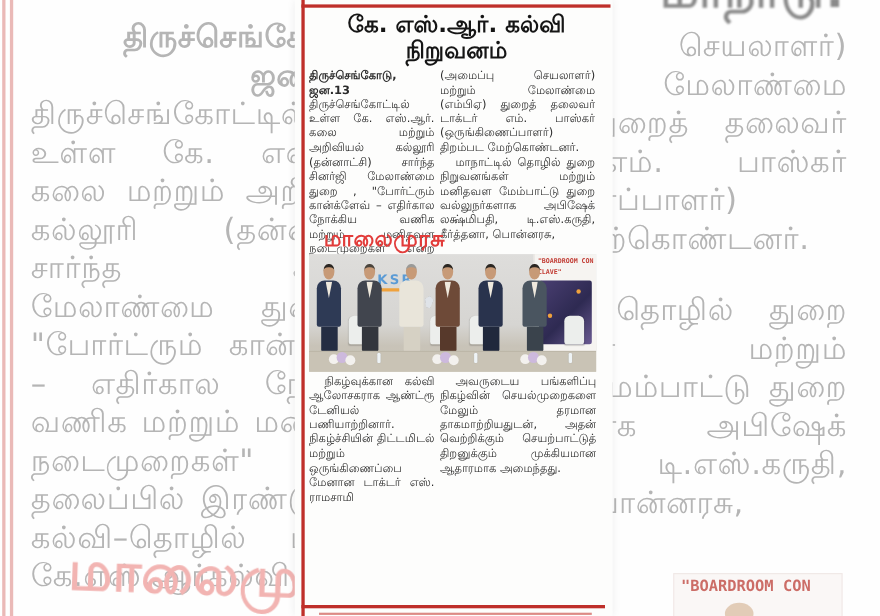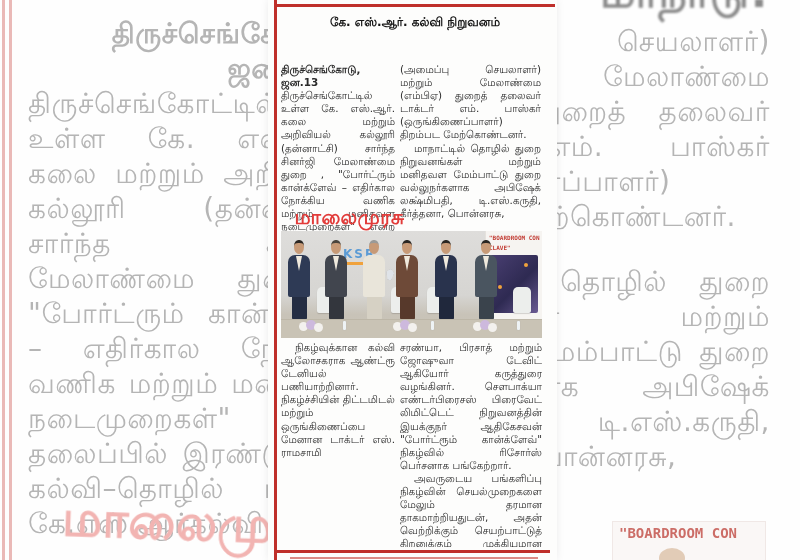--- a/index.html
+++ b/index.html
@@ -28,21 +28,21 @@
 
   
   .clipping{position:absolute;left:268px;top:0;width:289px;height:560px;background:#fdfdfc;
     box-shadow:0 0 8px rgba(0,0,0,0.08);}
   .red-line{position:absolute;background:#bf2f2a;}
   .rl-left{left:6px;top:0;width:2.5px;height:560px;}
   .rl-top{left:6px;top:4px;width:281px;height:2.5px;}
   .rl-bottom{left:6px;top:550px;width:276px;height:2.5px;}
   .rl-next{left:22px;top:557px;width:248px;height:2px;background:#dc8a85;}
   .headline{position:absolute;left:11px;top:10px;width:272px;text-align:center;
-    font-weight:bold;color:#151515;font-size:12px;line-height:24px;}
+    font-weight:bold;color:#151515;font-size:21px;line-height:24px;}
   .news-col{position:absolute;font-size:10.4px;line-height:13.1px;color:#2b2b2b;
     text-align:justify;}
   .news-col p{margin:0;text-indent:14px;}
   .news-col p.first{text-indent:0;}
   .c1{left:13px;top:63px;width:114px;height:170px;overflow:hidden;}
   .c2{left:132px;top:63px;width:141px;height:170px;overflow:hidden;}
   .c3{left:13px;top:341px;width:114px;height:206px;overflow:hidden;}
   .c4{left:132px;top:341px;width:142px;height:206px;overflow:hidden;}
   .dateline{font-weight:bold;}
   .masthead{position:absolute;left:14px;top:205px;width:135px;text-align:center;
@@ -214,21 +214,20 @@
       <div class="bottle bt1"></div>
       <div class="bottle bt2"></div>
       <div class="bottle bt3"></div>
     </div>
 
     <div class="news-col c3">
       <p>நிகழ்வுக்கான கல்வி ஆலோசகராக ஆண்ட்ரூ டேனியல் பணியாற்றினார். நிகழ்ச்சியின் திட்டமிடல் மற்றும் ஒருங்கிணைப்பை மேனான டாக்டர் எஸ். ராமசாமி</p>
     </div>
 
     <div class="news-col c4">
-      <p class="first">சரண்யா, பிரசாத் மற்றும் ஜோஷுவா டேவிட் ஆகியோர் கருத்துரை வழங்கினர். சௌபாக்யா எண்டர்பிரைசஸ் பிரைவேட் லிமிட்டெட் நிறுவனத்தின் இயக்குநர் ஆதிகேசவன் "போர்ட்ரூம் கான்க்ளேவ்" நிகழ்வில் ரிசோர்ஸ் பெர்சனாக பங்கேற்றார்.</p>
       <p>அவருடைய பங்களிப்பு நிகழ்வின் செயல்முறைகளை மேலும் தரமான தாகமாற்றியதுடன், அதன் வெற்றிக்கும் செயற்பாட்டுத் திறனுக்கும் முக்கியமான ஆதாரமாக அமைந்தது.</p>
     </div>
 
     <div class="red-line rl-bottom"></div>
     <div class="red-line rl-next"></div>
   </div>
 
 </div>
 
 </body></html>

